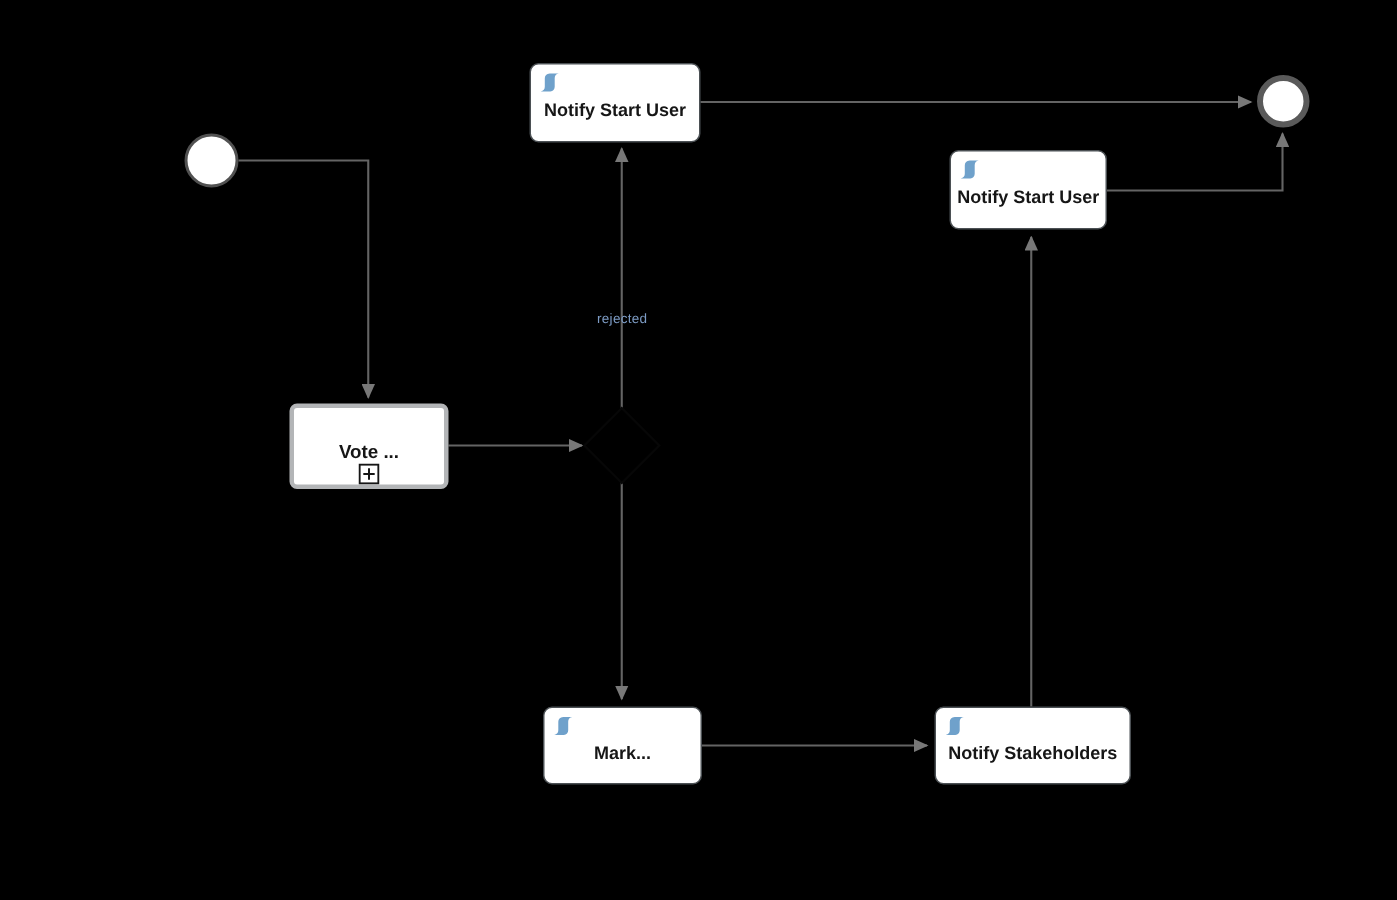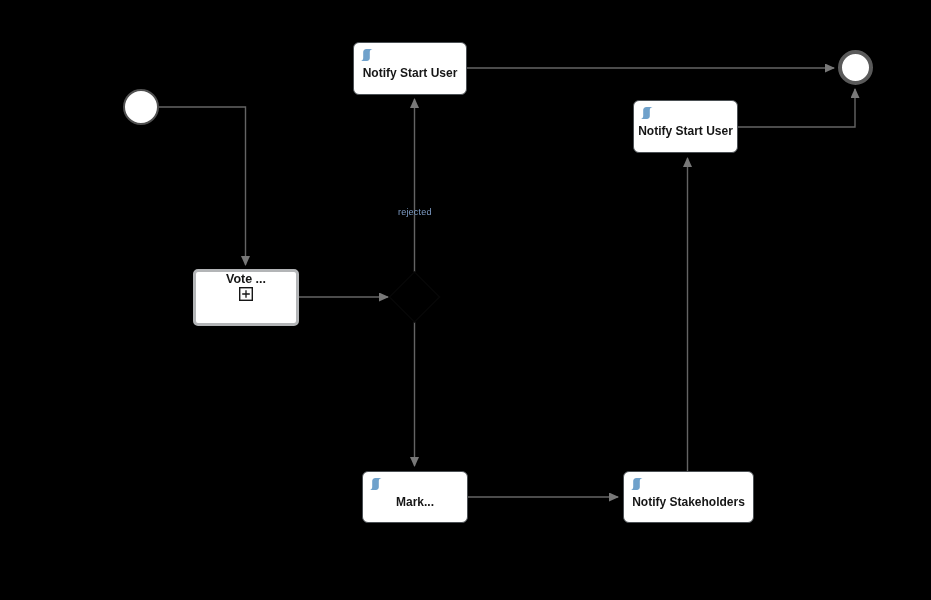--- a/index.html
+++ b/index.html
@@ -46,21 +46,21 @@
     font-size:12px; font-weight:bold;
     color:var(--label-text,#161616);
     white-space:nowrap;
   }
   .script-icon { position:absolute; left:6px; top:5px; width:14px; height:14px; }
   .script-icon svg { display:block; }
   .call-activity {
     background:var(--task-fill,#fdfdfd);
     border:3.5px solid var(--call-activity-border,#b3b5b7);
     border-radius:5px;
-    display:flex; flex-direction:column; align-items:center; justify-content:flex-start;
+    display:flex; flex-direction:column; align-items:center; justify-content:flex-end;
     gap:1px;
   }
   .call-activity .task-label {
     font-size:12.5px; font-weight:bold;
     color:var(--label-text,#161616);
     white-space:nowrap;
   }
   .expand-marker { width:14px; height:14px; }
   .flow-label {
     position:absolute; left:385px; top:207px; width:42px;

